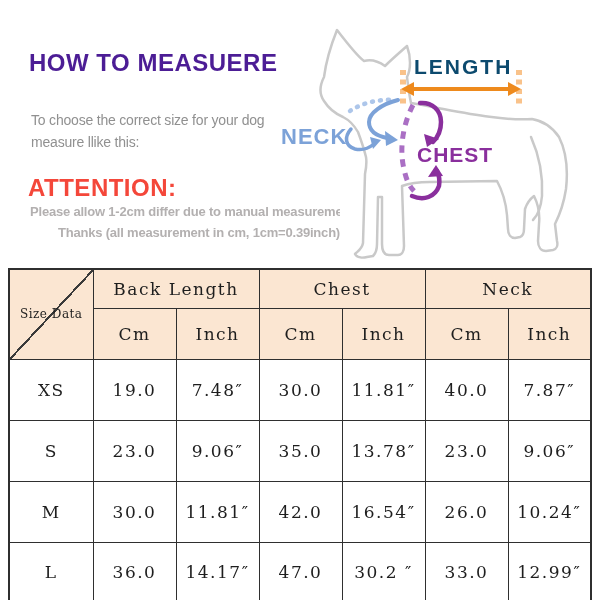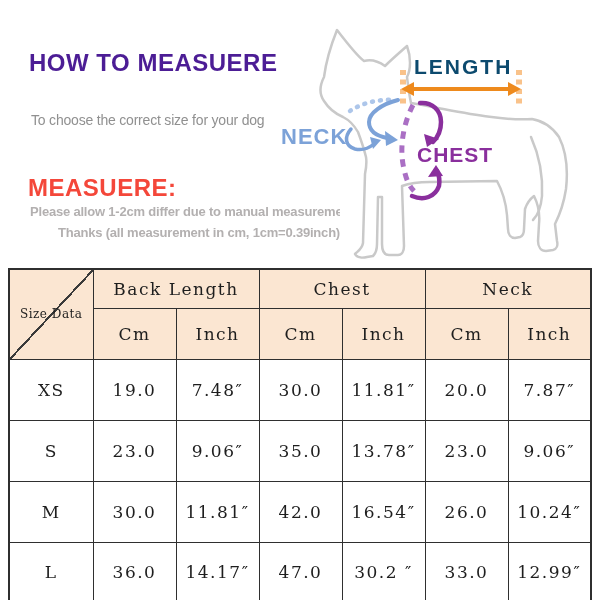--- a/index.html
+++ b/index.html
@@ -56,23 +56,24 @@
 </style>
 </head>
 <body>
 
 <div class="canvas">
 
   <div class="page-title">HOW TO MEASUERE</div>
 
   <div class="subtitle">
     <div>To choose the correct size for your dog</div>
+    <div>measure llike this:</div>
   </div>
 
-  <div class="attention-title">MEASUERE:</div>
+  <div class="attention-title">ATTENTION:</div>
 
   <div class="attention-text">
     <div class="clip">Please allow 1-2cm differ due to manual measureme</div>
     <div class="clip">Thanks (all measurement in cm, 1cm=0.39inch)</div>
   </div>
 
   <svg class="diagram-svg" width="600" height="268" viewBox="0 0 600 268">
 
     <g stroke="#c9c9c9" stroke-width="2.5" fill="#ffffff" stroke-linejoin="round" stroke-linecap="round">
       <path d="
@@ -182,21 +183,21 @@
         <th>Inch</th>
       </tr>
     </thead>
     <tbody>
       <tr>
         <td>XS</td>
         <td>19.0</td>
         <td>7.48″</td>
         <td>30.0</td>
         <td>11.81″</td>
-        <td>20.0</td>
+        <td>40.0</td>
         <td>7.87″</td>
       </tr>
       <tr>
         <td>S</td>
         <td>23.0</td>
         <td>9.06″</td>
         <td>35.0</td>
         <td>13.78″</td>
         <td>23.0</td>
         <td>9.06″</td>

